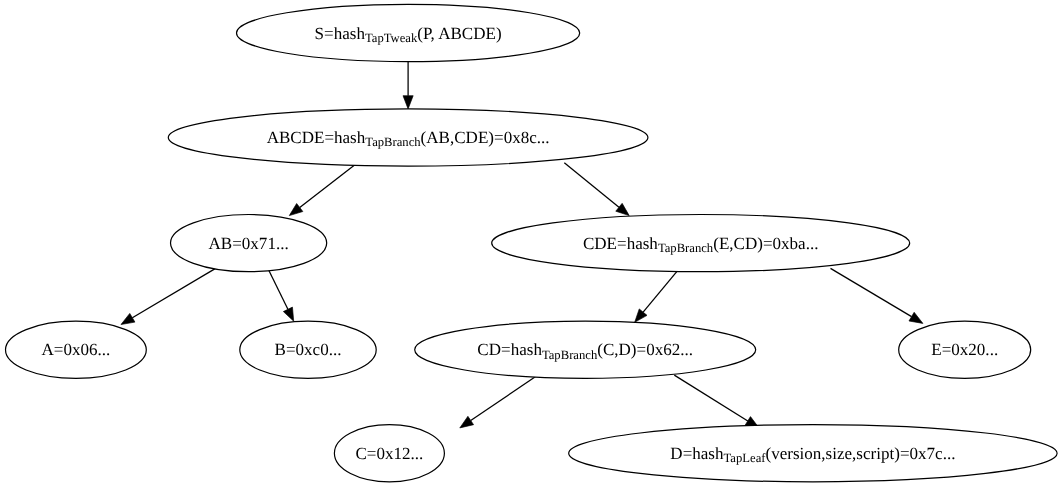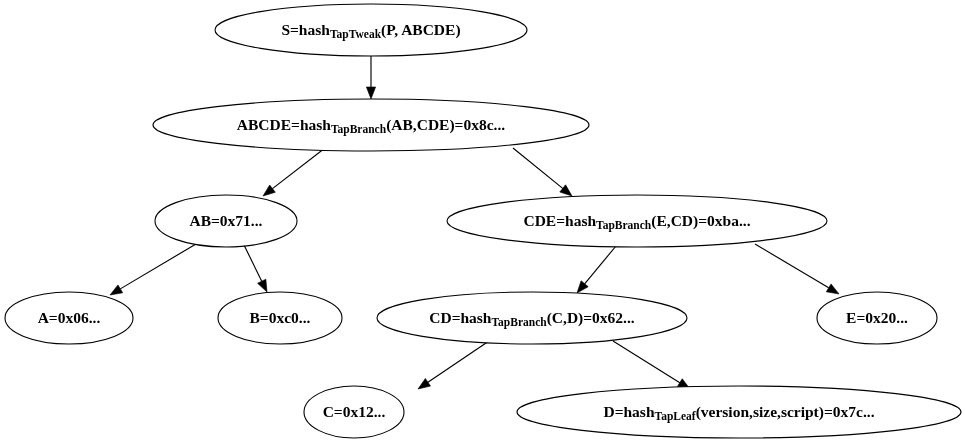--- a/index.html
+++ b/index.html
@@ -6,21 +6,20 @@
     margin: 0;
     padding: 0;
     background: #ffffff;
   }
   #canvas {
     position: relative;
     width: 965px;
     height: 443px;
     background: #ffffff;
     overflow: hidden;
-    font-weight: bold;
   }
   svg#graph {
     display: block;
     width: 965px;
     height: 443px;
   }
   .node-ellipse {
     fill: #ffffff;
     stroke: #000000;
     stroke-width: 1.1;

